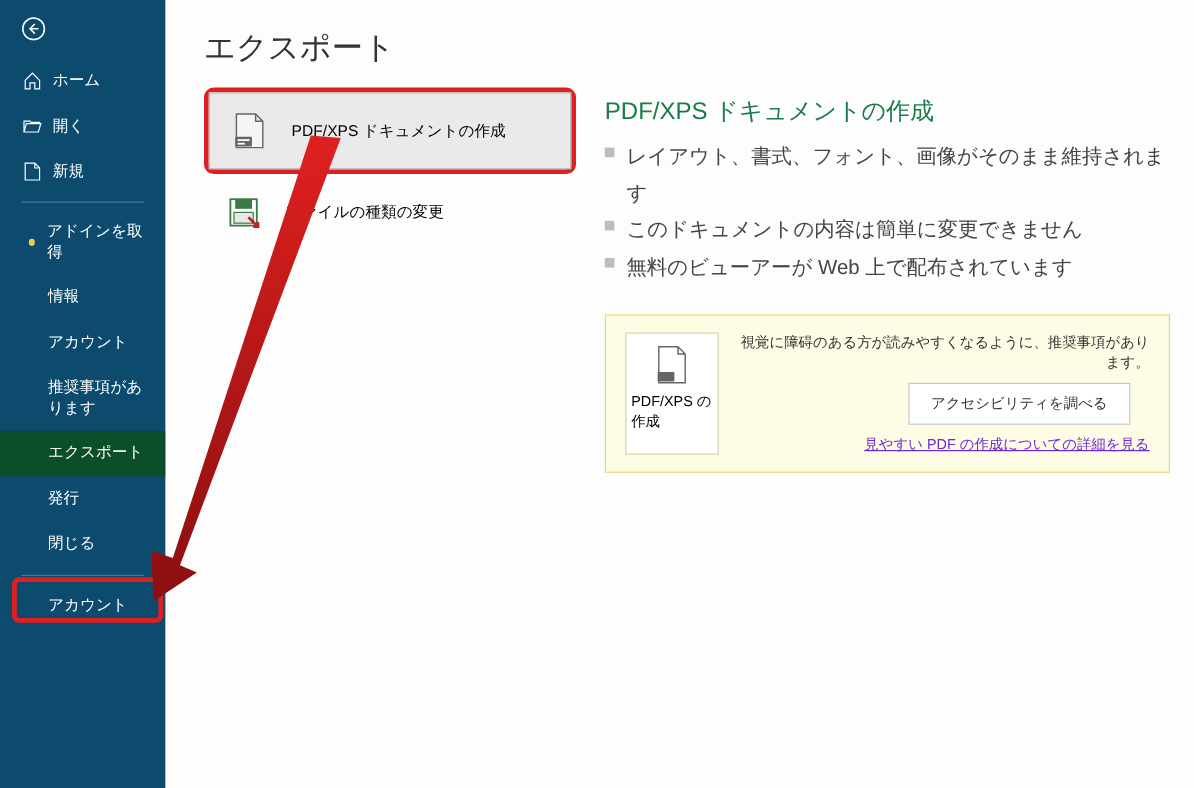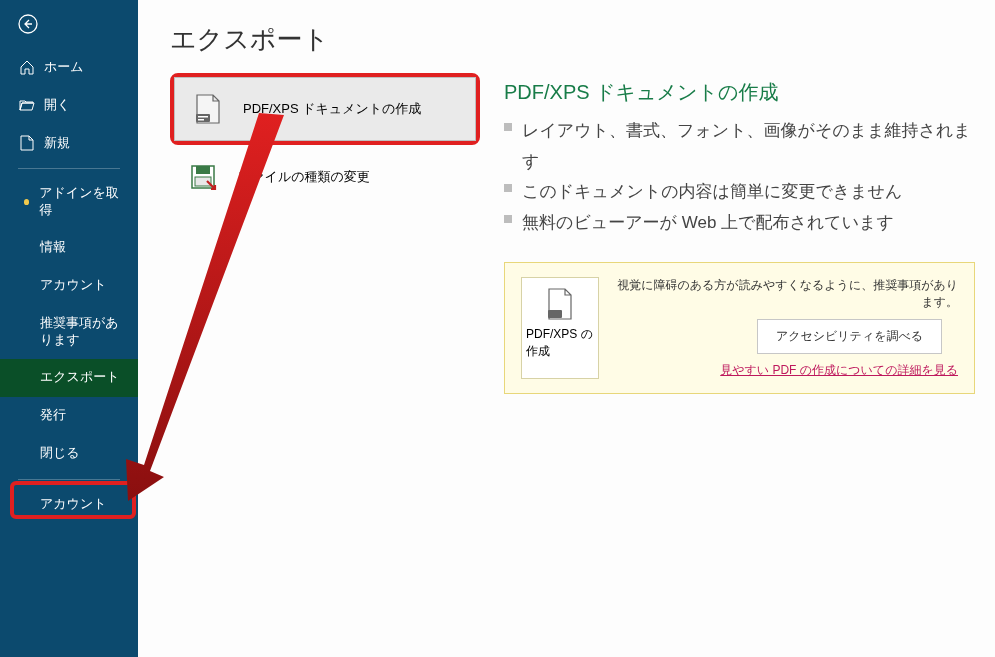--- a/index.html
+++ b/index.html
@@ -124,21 +124,21 @@
     .tip-body { flex: 1; font-size: 12px; color: #333; text-align: right; }
     .tip-btn {
       background: #fff;
       border: 1px solid #c7c7c7;
       padding: 8px 18px;
       margin: 8px 16px 8px 18px;
       display: inline-block;
       cursor: pointer;
       font-size: 12px;
     }
-    .tip-link { color: #be185d; text-decoration: underline; cursor: pointer; margin-top: 12px; }
+    .tip-link { color: #6d28d9; text-decoration: underline; cursor: pointer; margin-top: 12px; }
     .arrow-svg {
       position: absolute;
       top: 110px;
       left: 84px;
       z-index: 10;
       pointer-events: none;
     }
     .callout-red-nav {
       position: absolute;
       left: 10px;

